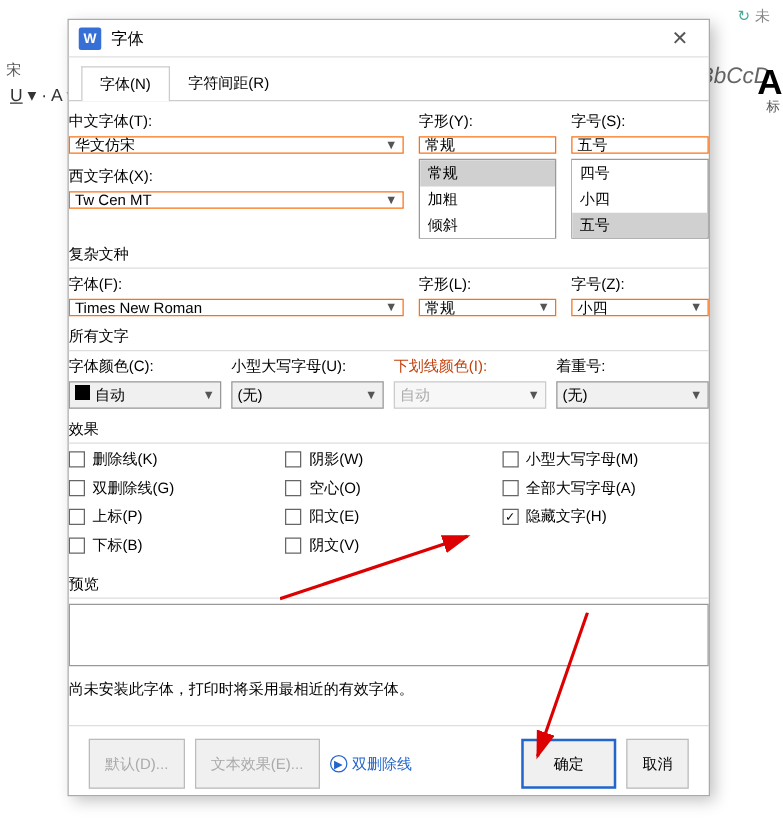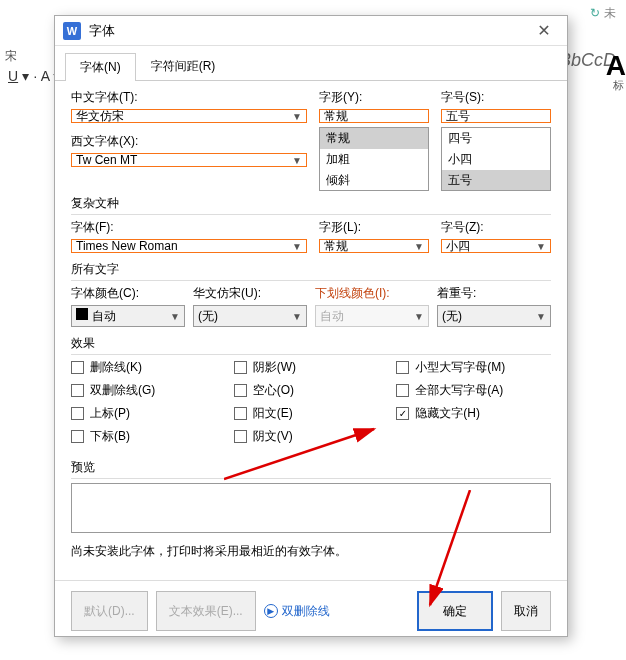--- a/index.html
+++ b/index.html
@@ -12,21 +12,21 @@
 .bg-toolbar { position: absolute; left: 5px; top: 48px; font-size: 12px; color: #555; }
 .bg-underline { position: absolute; left: 8px; top: 68px; font-size: 14px; color: #333; }
 .dialog { position: absolute; left: 54px; top: 15px; width: 514px; height: 622px; background: #fff; border: 1px solid #aaa; box-shadow: 4px 4px 12px rgba(0,0,0,0.25); }
 .titlebar { height: 30px; display: flex; align-items: center; padding: 0 8px; border-bottom: 1px solid #e0e0e0; }
 .app-icon { width: 18px; height: 18px; background: #3670d6; color: #fff; font-size: 11px; display: flex; align-items: center; justify-content: center; border-radius: 2px; margin-right: 8px; font-weight: bold; }
 .title-text { flex: 1; font-size: 13px; }
 .close-btn { width: 30px; text-align: center; font-size: 16px; color: #555; cursor: pointer; }
 .tabs { display: flex; padding: 6px 10px 0 10px; border-bottom: 1px solid #ccc; }
 .tab { padding: 5px 14px; border: 1px solid transparent; border-bottom: none; cursor: pointer; font-size: 12px; }
 .tab.active { border-color: #ccc; background: #fff; position: relative; top: 1px; }
-.content { padding: 8px 16px; }
+.content { padding: 8px 0; }
 .row { display: flex; gap: 12px; margin-bottom: 4px; }
 .col { flex: 1; }
 .col-mid { width: 110px; flex: none; }
 .col-right { width: 110px; flex: none; }
 .label { font-size: 12px; margin-bottom: 3px; display: block; }
 .combo { width: 100%; height: 14px; border: 1px solid #f97316; background: #fff; padding: 0 4px; display: flex; align-items: center; justify-content: space-between; cursor: pointer; }
 .combo-arrow { font-size: 10px; color: #555; }
 .listbox { width: 100%; height: 64px; border: 1px solid #999; overflow-y: scroll; background: #fff; }
 .listbox-item { padding: 2px 6px; cursor: pointer; }
 .listbox-item.selected { background: #d0d0d0; }
@@ -154,21 +154,21 @@
     <div class="section-label">所有文字</div>
     <div class="color-row">
       <div class="color-col">
         <div class="color-label">字体颜色(C):</div>
         <div class="color-combo">
           <span><span class="color-swatch"></span><span>自动</span></span>
           <span class="combo-arrow">▼</span>
         </div>
       </div>
       <div class="color-col">
-        <div class="color-label">华文仿宋(U):</div>
+        <div class="color-label">小型大写字母(U):</div>
         <div class="color-combo">
           <span>(无)</span>
           <span class="combo-arrow">▼</span>
         </div>
       </div>
       <div class="color-col">
         <div class="color-label" style="color:#c2410c;">下划线颜色(I):</div>
         <div class="color-combo disabled">
           <span>自动</span>
           <span class="combo-arrow">▼</span>

